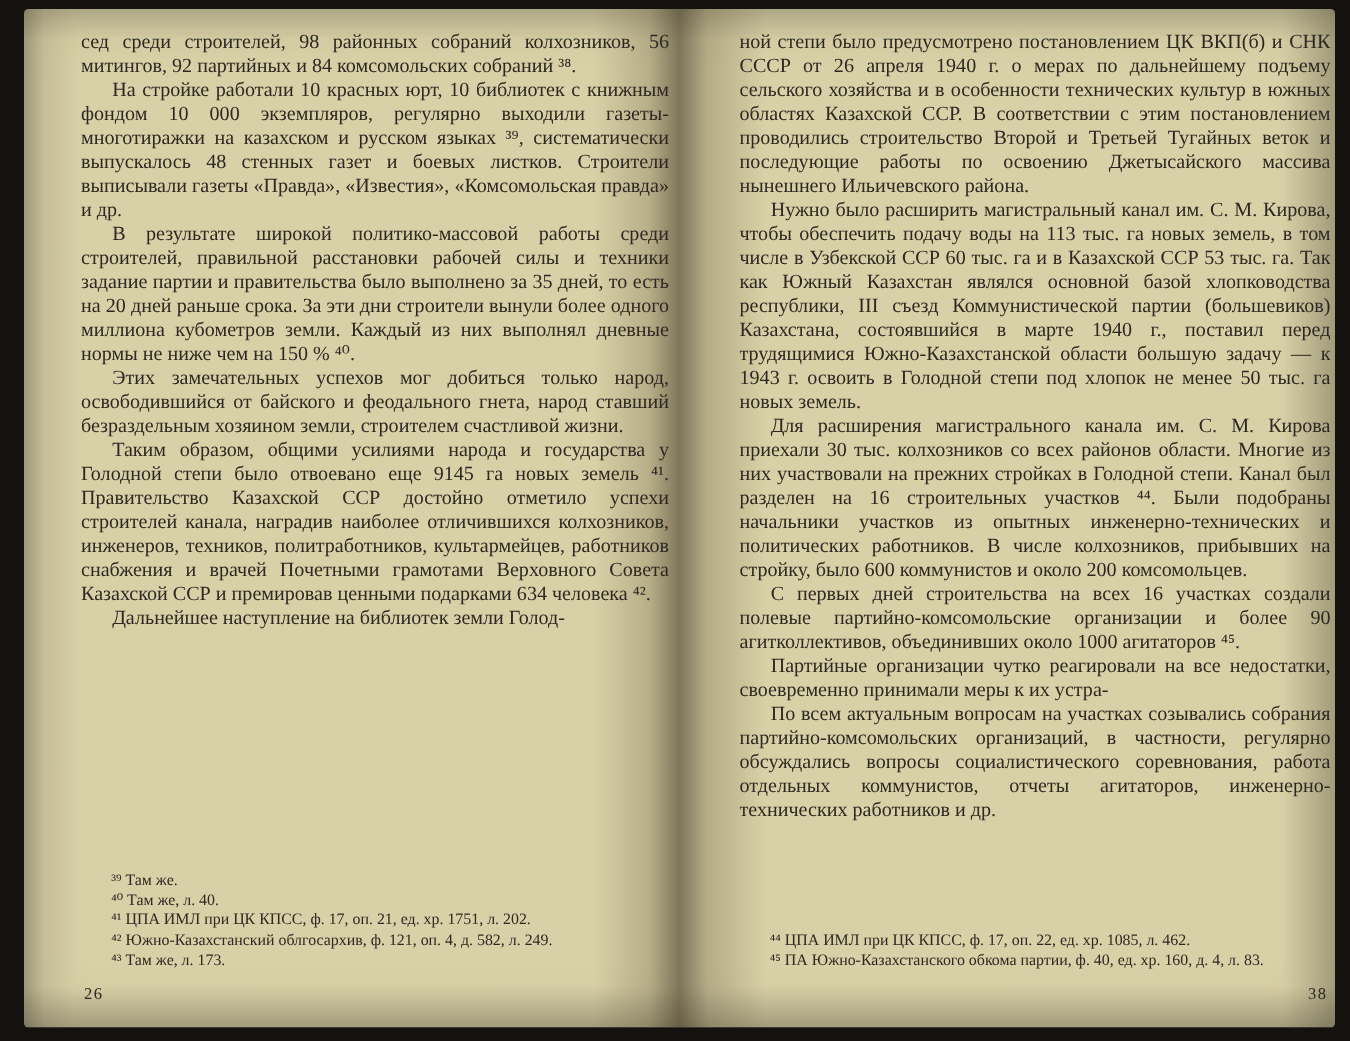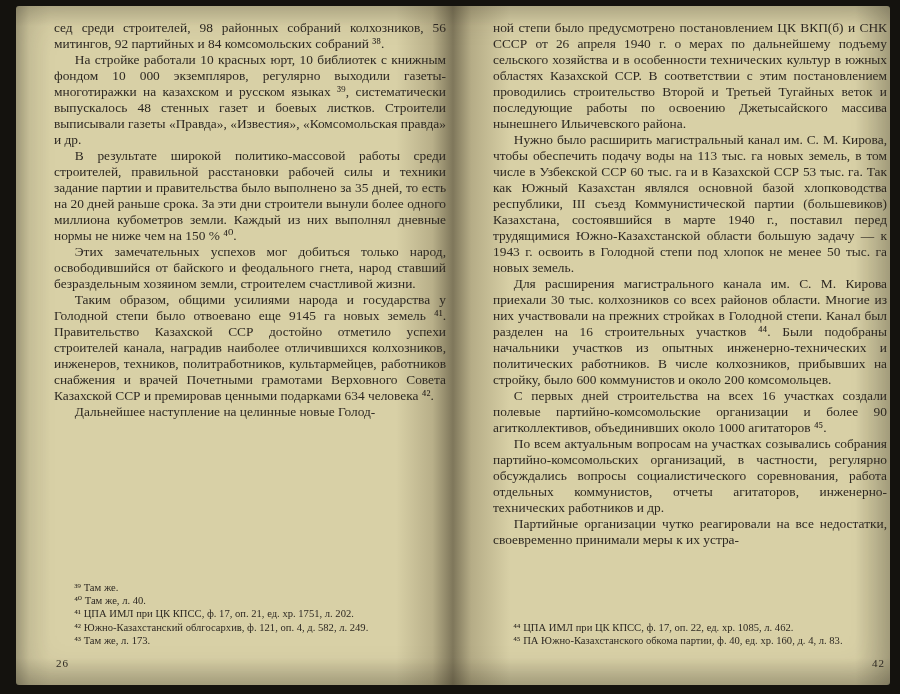--- a/index.html
+++ b/index.html
@@ -69,41 +69,41 @@
   <div class="paper">
     <div class="gutter"></div>
 
     <div class="page page-left">
       <div class="page-main">
         <p class="para cont">сед среди строителей, 98 районных собраний колхозников, 56 митингов, 92 партийных и 84 комсомольских собраний ³⁸.</p>
         <p class="para">На стройке работали 10 красных юрт, 10 библиотек с книжным фондом 10 000 экземпляров, регулярно выходили газеты-многотиражки на казахском и русском языках ³⁹, систематически выпускалось 48 стенных газет и боевых листков. Строители выписывали газеты «Правда», «Известия», «Комсомольская правда» и др.</p>
         <p class="para">В результате широкой политико-массовой работы среди строителей, правильной расстановки рабочей силы и техники задание партии и правительства было выполнено за 35 дней, то есть на 20 дней раньше срока. За эти дни строители вынули более одного миллиона кубометров земли. Каждый из них выполнял дневные нормы не ниже чем на 150 % ⁴⁰.</p>
         <p class="para">Этих замечательных успехов мог добиться только народ, освободившийся от байского и феодального гнета, народ ставший безраздельным хозяином земли, строителем счастливой жизни.</p>
         <p class="para">Таким образом, общими усилиями народа и государства у Голодной степи было отвоевано еще 9145 га новых земель ⁴¹. Правительство Казахской ССР достойно отметило успехи строителей канала, наградив наиболее отличившихся колхозников, инженеров, техников, политработников, культармейцев, работников снабжения и врачей Почетными грамотами Верховного Совета Казахской ССР и премировав ценными подарками 634 человека ⁴².</p>
-        <p class="para">Дальнейшее наступление на целинные новые Голод-</p>
+        <p class="para">Дальнейшее наступление на библиотек земли Голод-</p>
       </div>
       <div class="page-foot">
         <p class="fn">³⁹ Там же.</p>
         <p class="fn">⁴⁰ Там же, л. 40.</p>
         <p class="fn">⁴¹ ЦПА ИМЛ при ЦК КПСС, ф. 17, оп. 21, ед. хр. 1751, л. 202.</p>
         <p class="fn">⁴² Южно-Казахстанский облгосархив, ф. 121, оп. 4, д. 582, л. 249.</p>
         <p class="fn">⁴³ Там же, л. 173.</p>
       </div>
       <div class="page-number pn-left">26</div>
     </div>
 
     <div class="page page-right">
       <div class="page-main">
         <p class="para cont">ной степи было предусмотрено постановлением ЦК ВКП(б) и СНК СССР от 26 апреля 1940 г. о мерах по дальнейшему подъему сельского хозяйства и в особенности технических культур в южных областях Казахской ССР. В соответствии с этим постановлением проводились строительство Второй и Третьей Тугайных веток и последующие работы по освоению Джетысайского массива нынешнего Ильичевского района.</p>
         <p class="para">Нужно было расширить магистральный канал им. С. М. Кирова, чтобы обеспечить подачу воды на 113 тыс. га новых земель, в том числе в Узбекской ССР 60 тыс. га и в Казахской ССР 53 тыс. га. Так как Южный Казахстан являлся основной базой хлопководства республики, III съезд Коммунистической партии (большевиков) Казахстана, состоявшийся в марте 1940 г., поставил перед трудящимися Южно-Казахстанской области большую задачу — к 1943 г. освоить в Голодной степи под хлопок не менее 50 тыс. га новых земель.</p>
         <p class="para">Для расширения магистрального канала им. С. М. Кирова приехали 30 тыс. колхозников со всех районов области. Многие из них участвовали на прежних стройках в Голодной степи. Канал был разделен на 16 строительных участков ⁴⁴. Были подобраны начальники участков из опытных инженерно-технических и политических работников. В числе колхозников, прибывших на стройку, было 600 коммунистов и около 200 комсомольцев.</p>
         <p class="para">С первых дней строительства на всех 16 участках создали полевые партийно-комсомольские организации и более 90 агитколлективов, объединивших около 1000 агитаторов ⁴⁵.</p>
+        <p class="para">Партийные организации чутко реагировали на все недостатки, своевременно принимали меры к их устра-</p>
         <p class="para">По всем актуальным вопросам на участках созывались собрания партийно-комсомольских организаций, в частности, регулярно обсуждались вопросы социалистического соревнования, работа отдельных коммунистов, отчеты агитаторов, инженерно-технических работников и др.</p>
-        <p class="para">Партийные организации чутко реагировали на все недостатки, своевременно принимали меры к их устра-</p>
       </div>
       <div class="page-foot">
         <p class="fn">⁴⁴ ЦПА ИМЛ при ЦК КПСС, ф. 17, оп. 22, ед. хр. 1085, л. 462.</p>
         <p class="fn">⁴⁵ ПА Южно-Казахстанского обкома партии, ф. 40, ед. хр. 160, д. 4, л. 83.</p>
       </div>
-      <div class="page-number pn-right">42</div>
+      <div class="page-number pn-right">38</div>
     </div>
   </div>
 </div>
 
 </body></html>

